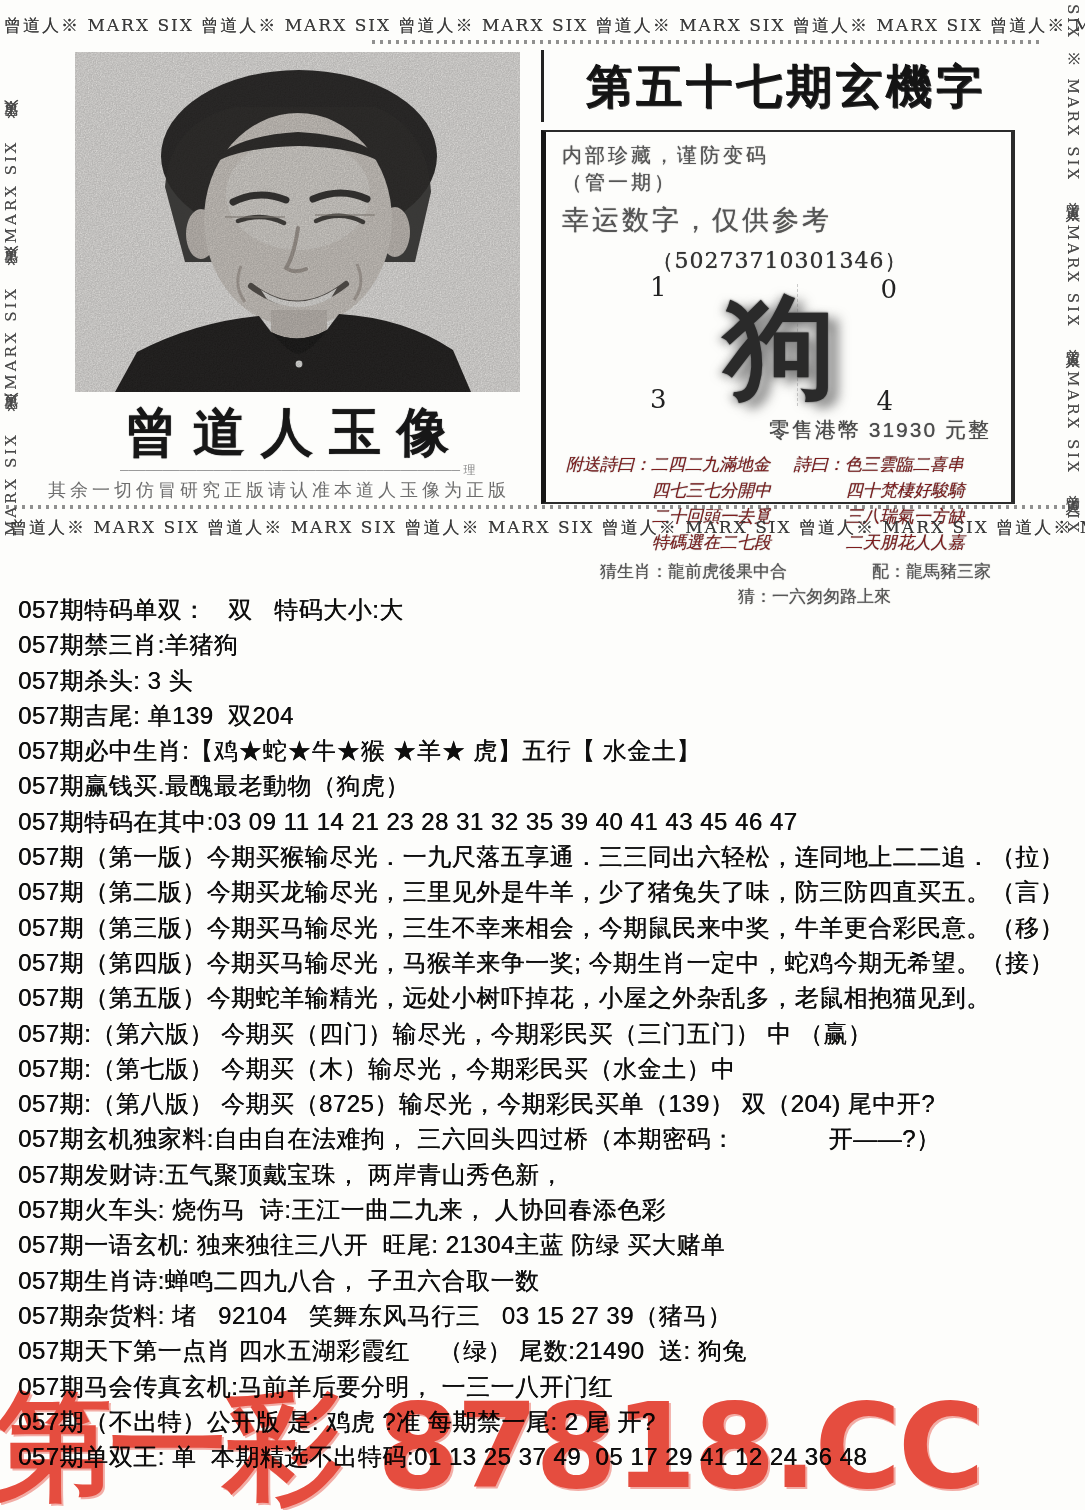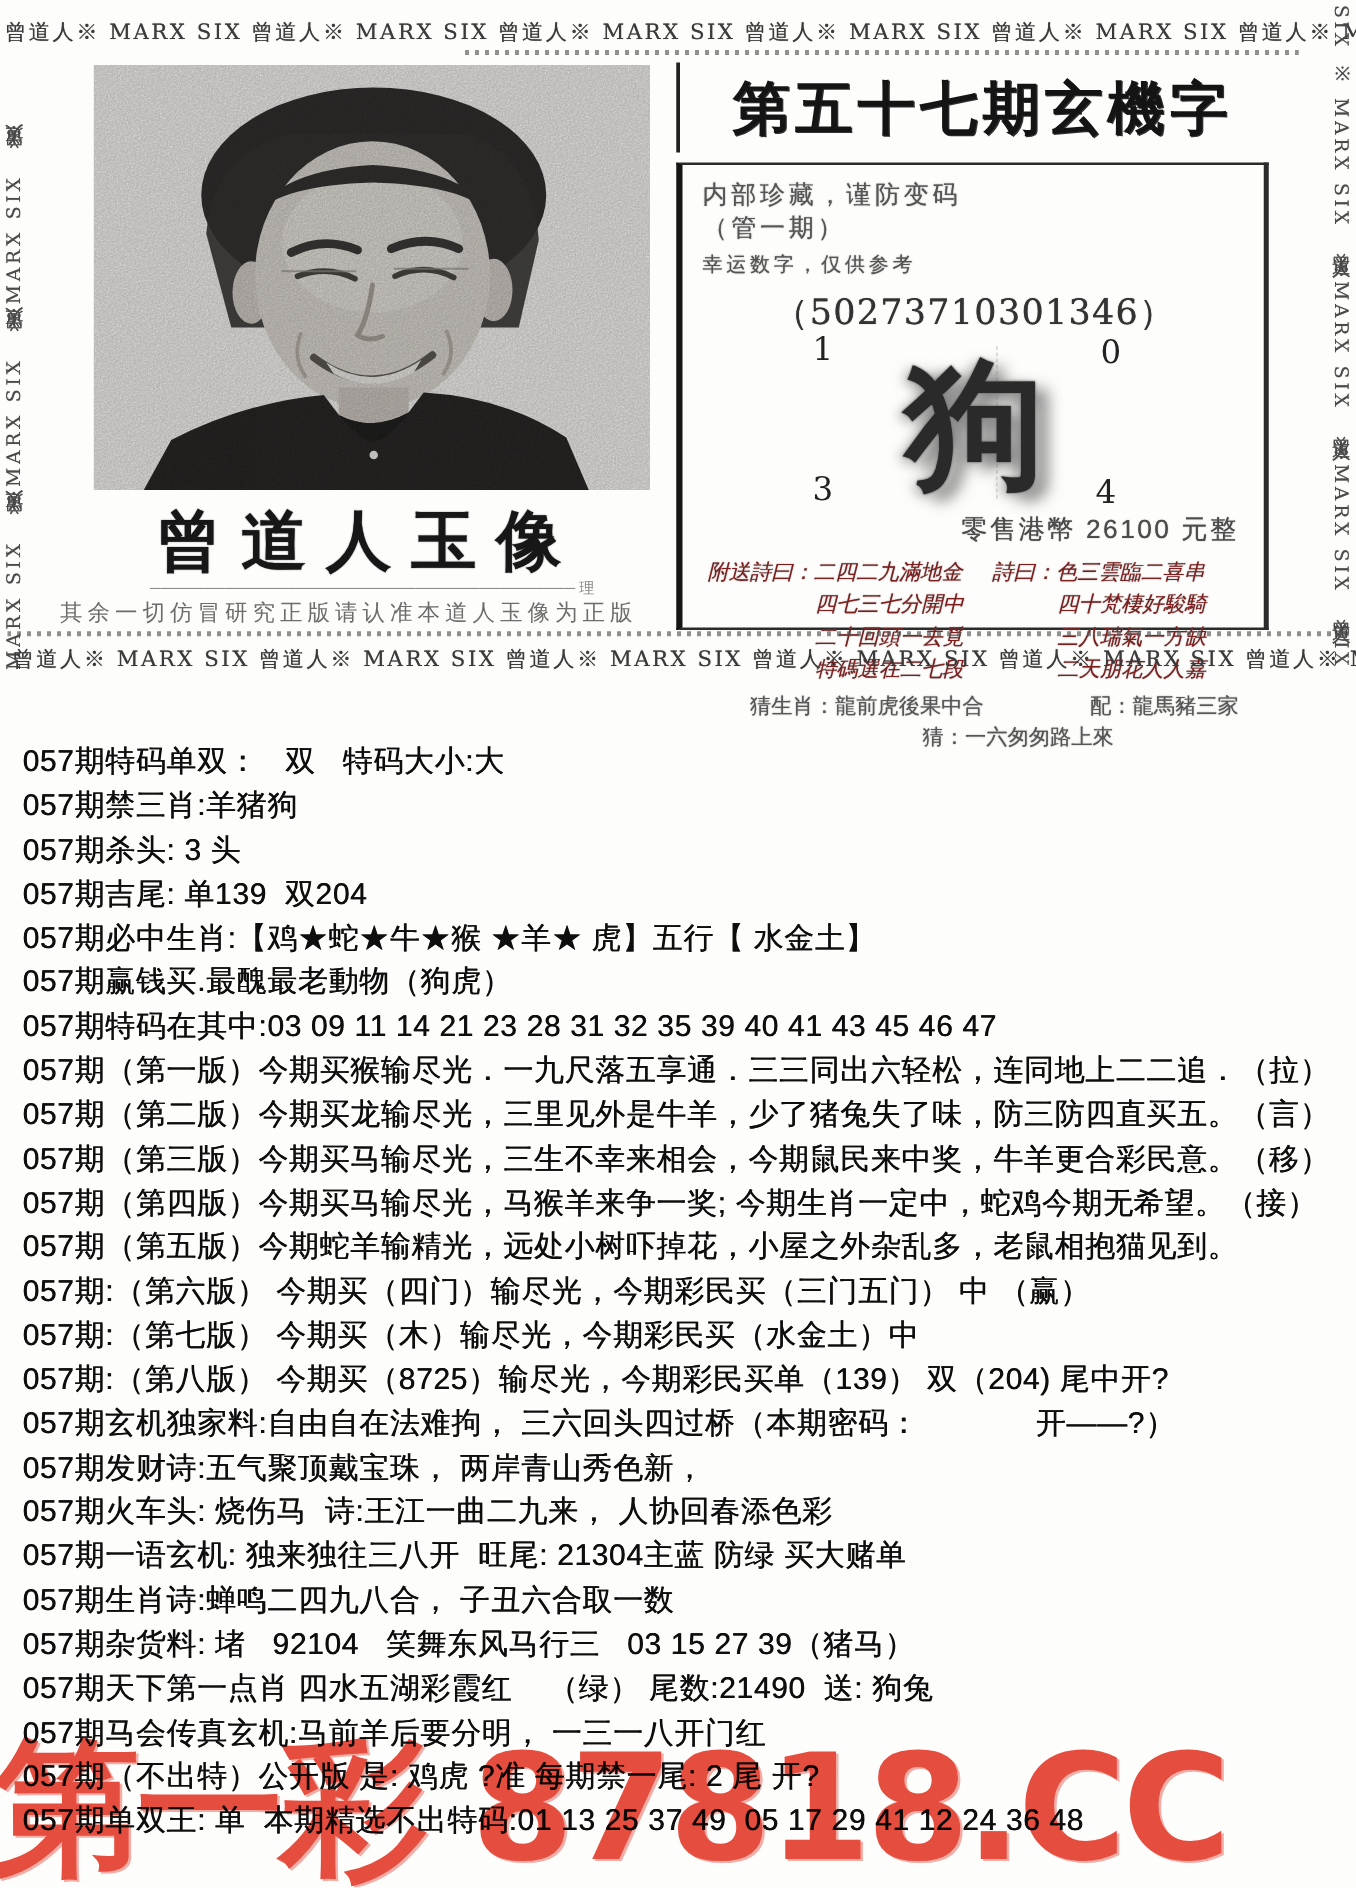--- a/index.html
+++ b/index.html
@@ -32,23 +32,23 @@
   
   .panel{position:absolute;left:541px;top:50px;width:474px;}
   .panel-title{font-family:"DejaVu Serif",serif;font-weight:bold;font-size:46px;letter-spacing:4px;
                color:#141414;border-left:3px solid #222;padding:6px 0 4px 42px;
                text-shadow:1px 1px 0 #333;}
   .panel-box{margin-top:8px;border:2px solid #2b2b2b;border-left:5px solid #161616;
              border-right:4px solid #2b2b2b;padding:10px 14px 8px 16px;height:352px;
              position:relative;color:#3f3f3f;}
   .panel-box .r1{display:flex;justify-content:space-between;font-size:20px;letter-spacing:3px;
                  color:#555;text-shadow:0 0 1px rgba(80,80,80,.9);filter:blur(.3px);flex-direction:column;}
-  .panel-box .r2{font-size:16px;letter-spacing:3px;color:#555;margin-top:6px;
+  .panel-box .r2{font-size:27px;letter-spacing:3px;color:#555;margin-top:6px;
                  text-shadow:0 0 1px rgba(80,80,80,.9);filter:blur(.3px);}
-  .serial{text-align:center;font-family:"DejaVu Serif",serif;font-size:28px;color:#333;
+  .serial{text-align:center;font-family:"DejaVu Serif",serif;font-size:22px;color:#333;
           margin-top:8px;letter-spacing:1px;text-shadow:0 0 .7px #444;}
   .dogzone{position:relative;height:128px;margin-top:2px;}
   .dog{position:absolute;left:50%;top:50%;transform:translate(-50%,-46%);
        font-family:"DejaVu Serif",serif;font-weight:bold;font-size:112px;color:#2a2a2a;
        text-shadow:10px 6px 12px rgba(110,110,110,.85),-4px 2px 9px rgba(130,130,130,.6),0 0 2px #222;}
   .dz-num{position:absolute;font-family:"DejaVu Serif",serif;font-size:26px;color:#222;}
   .dz-tl{left:88px;top:-6px;}  .dz-tr{right:100px;top:-4px;}
   .dz-bl{left:88px;bottom:-8px;} .dz-br{right:104px;bottom:-10px;}
   .dz-line{position:absolute;left:54%;top:6px;bottom:0;border-left:1px dashed #aaa;opacity:.6;}
   .price{text-align:right;font-size:21px;letter-spacing:2px;color:#4c4c4c;margin-top:10px;
@@ -130,21 +130,21 @@
       <div class="r2">幸运数字，仅供参考</div>
       <div class="serial">（50273710301346）</div>
       <div class="dogzone">
         <span class="dz-num dz-tl">1</span>
         <span class="dz-num dz-tr">0</span>
         <span class="dz-num dz-bl">3</span>
         <span class="dz-num dz-br">4</span>
         <span class="dz-line"></span>
         <span class="dog">狗</span>
       </div>
-      <div class="price">零售港幣 26100 元整</div>
+      <div class="price">零售港幣 31930 元整</div>
       <div class="poems">
         <div class="poem-l">
           <div>附送詩曰：二四二九滿地金</div>
           <div class="ind">四七三七分開中</div>
           <div class="ind">二十回頭一去覓</div>
           <div class="ind">特碼選在二七段</div>
         </div>
         <div class="poem-r">
           <div>詩曰：色三雲臨二喜串</div>
           <div class="ind">四十梵棲好駿騎</div>

